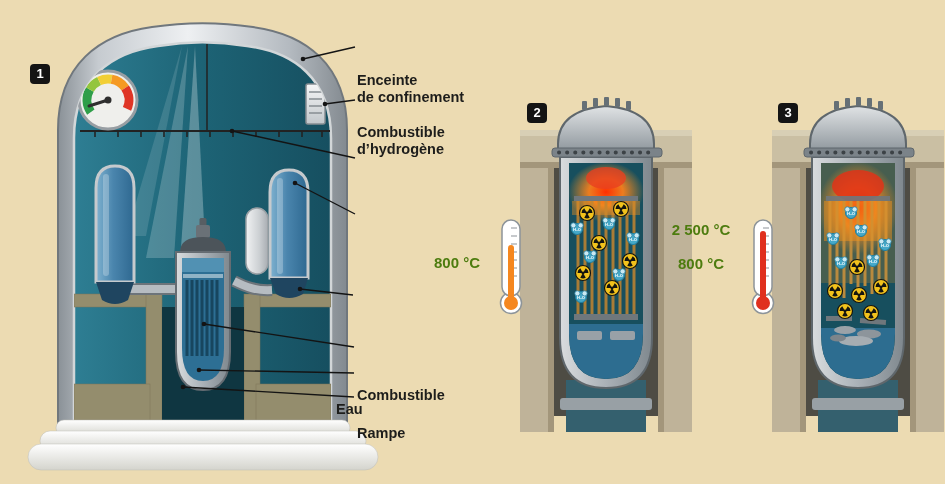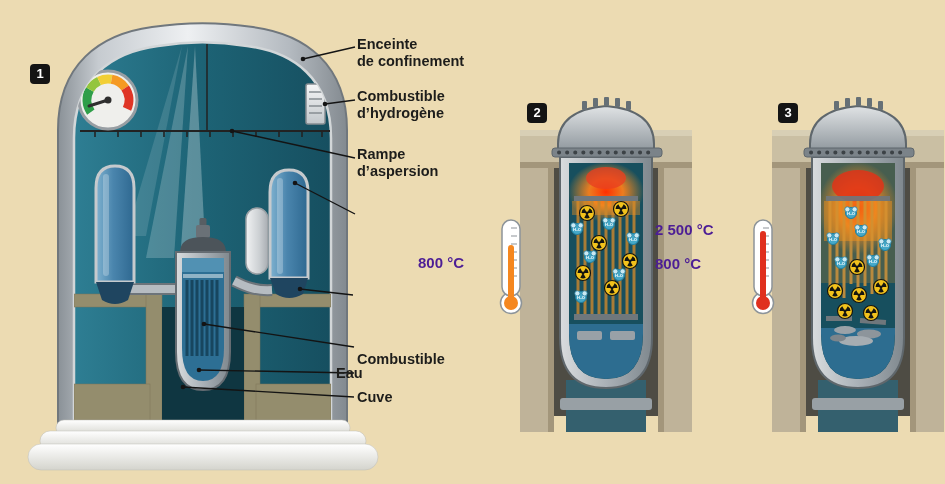--- a/index.html
+++ b/index.html
@@ -9,34 +9,35 @@
     background:#ecdbb2;
     overflow:hidden;
     font-family:"Liberation Sans",sans-serif;
   }
   #art{position:absolute;left:0;top:0;}
   .lbl{
     position:absolute;
     font:700 14.5px/1.16 "Liberation Sans",sans-serif;
     color:#1d1d1b;
     white-space:pre-line;
+    margin-top:36px;
   }
   .badge{
     position:absolute;
     width:20px;height:20px;
     background:#141414;color:#fff;
     border-radius:4px;
     font:700 13px/20px "Liberation Sans",sans-serif;
     text-align:center;
   }
   .temp{
     position:absolute;
     font:700 15px/1 "Liberation Sans",sans-serif;
-    color:#4c1d95;
-    text-align:left;
+    color:#4d7c0f;
+    text-align:center;
   }
 </style>
 </head>
 <body>
 
 <div id="canvas">
 
 <svg id="art" width="945" height="484" viewBox="0 0 945 484">
   <defs>
     <linearGradient id="shellH" x1="0" y1="0" x2="1" y2="0">
@@ -353,23 +354,21 @@
 </svg>
 
 <div class="badge" style="left:30px;top:64px">1</div>
 <div class="badge" style="left:527px;top:103px">2</div>
 <div class="badge" style="left:778px;top:103px">3</div>
 
 <div class="lbl" style="left:357px;top:36px">Enceinte
 de confinement</div>
 <div class="lbl" style="left:357px;top:88px">Combustible
 d’hydrogène</div>
-<div class="lbl" style="left:357px;top:146px">Rampe
-d’aspersion</div>
 <div class="lbl" style="left:357px;top:351px">Combustible</div>
 <div class="lbl" style="left:336px;top:365px">Eau</div>
-<div class="lbl" style="left:357px;top:389px">Cuve</div>
+<div class="lbl" style="left:357px;top:389px">Rampe</div>
 
 <div class="temp" style="left:418px;top:255px;width:78px">800 °C</div>
 <div class="temp" style="left:655px;top:222px;width:92px">2 500 °C</div>
 <div class="temp" style="left:655px;top:256px;width:92px">800 °C</div>
 
 </div>
 
 </body></html>

